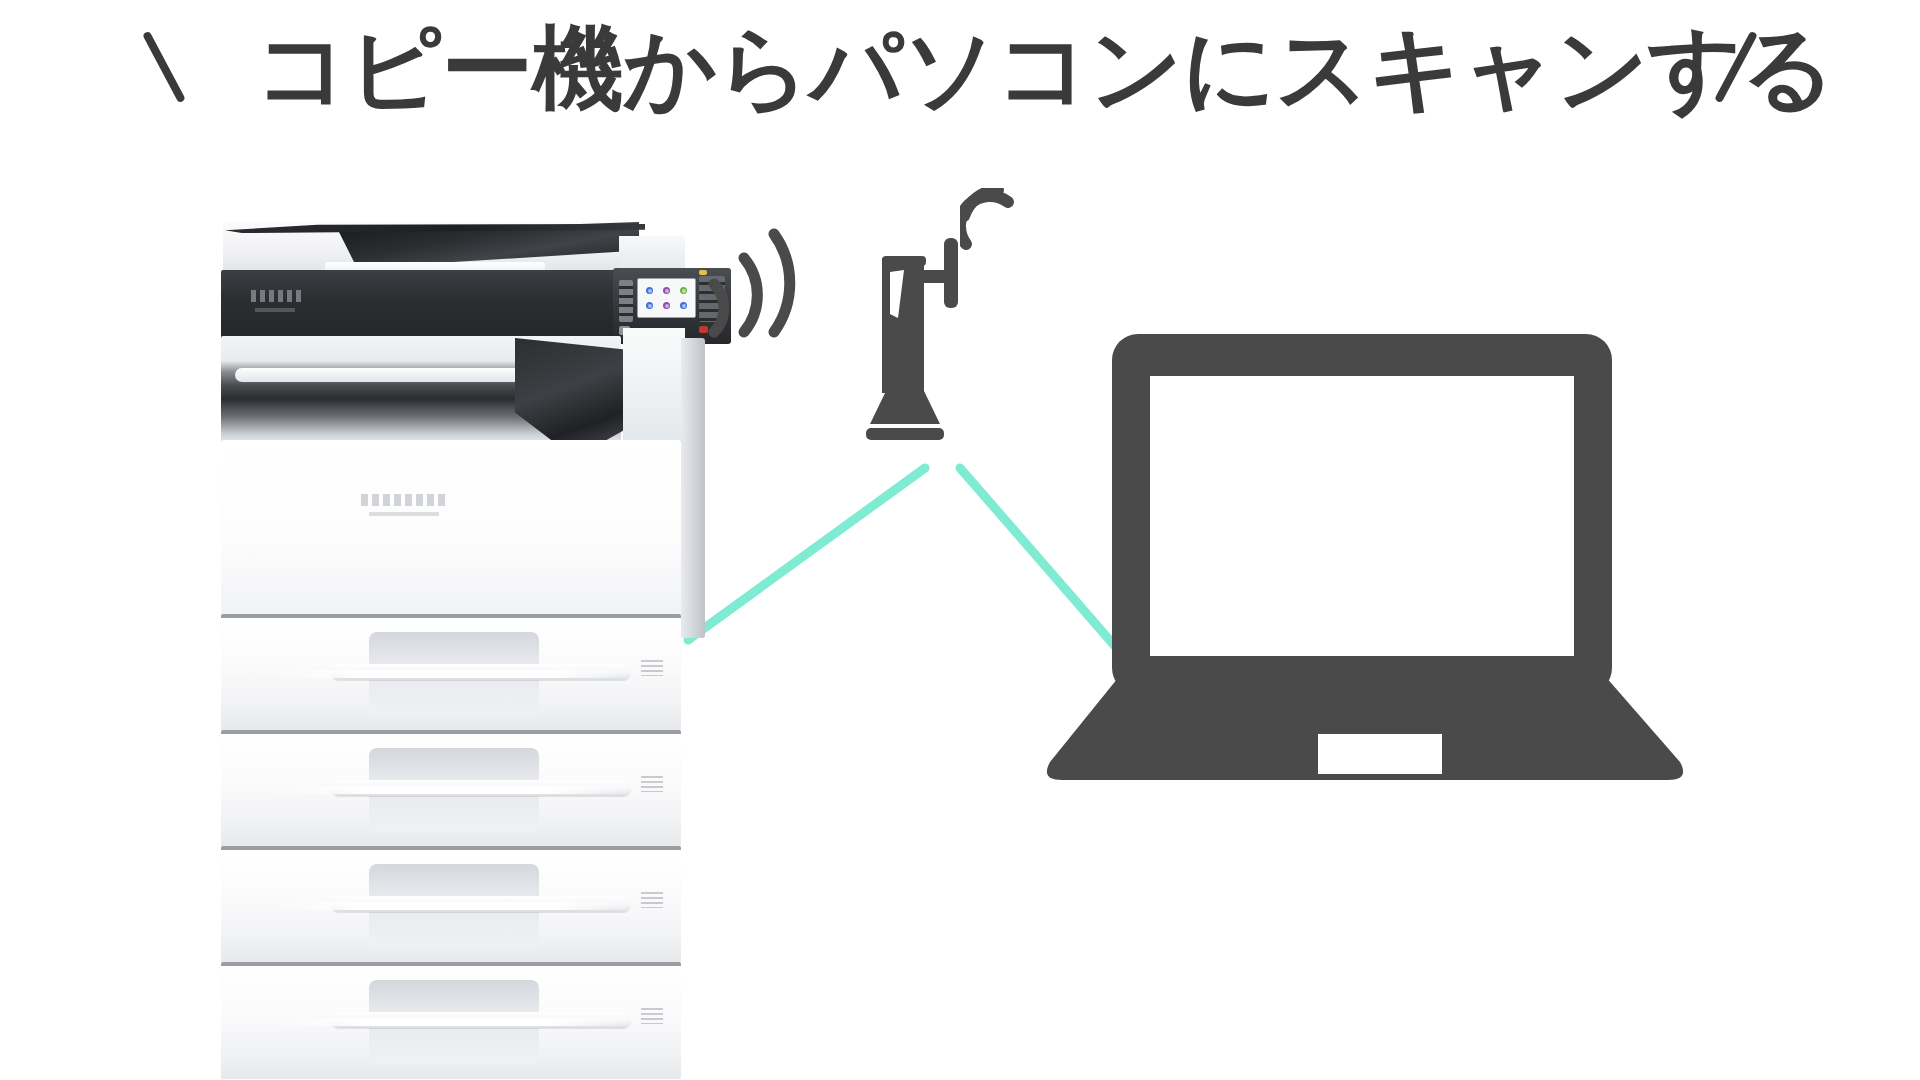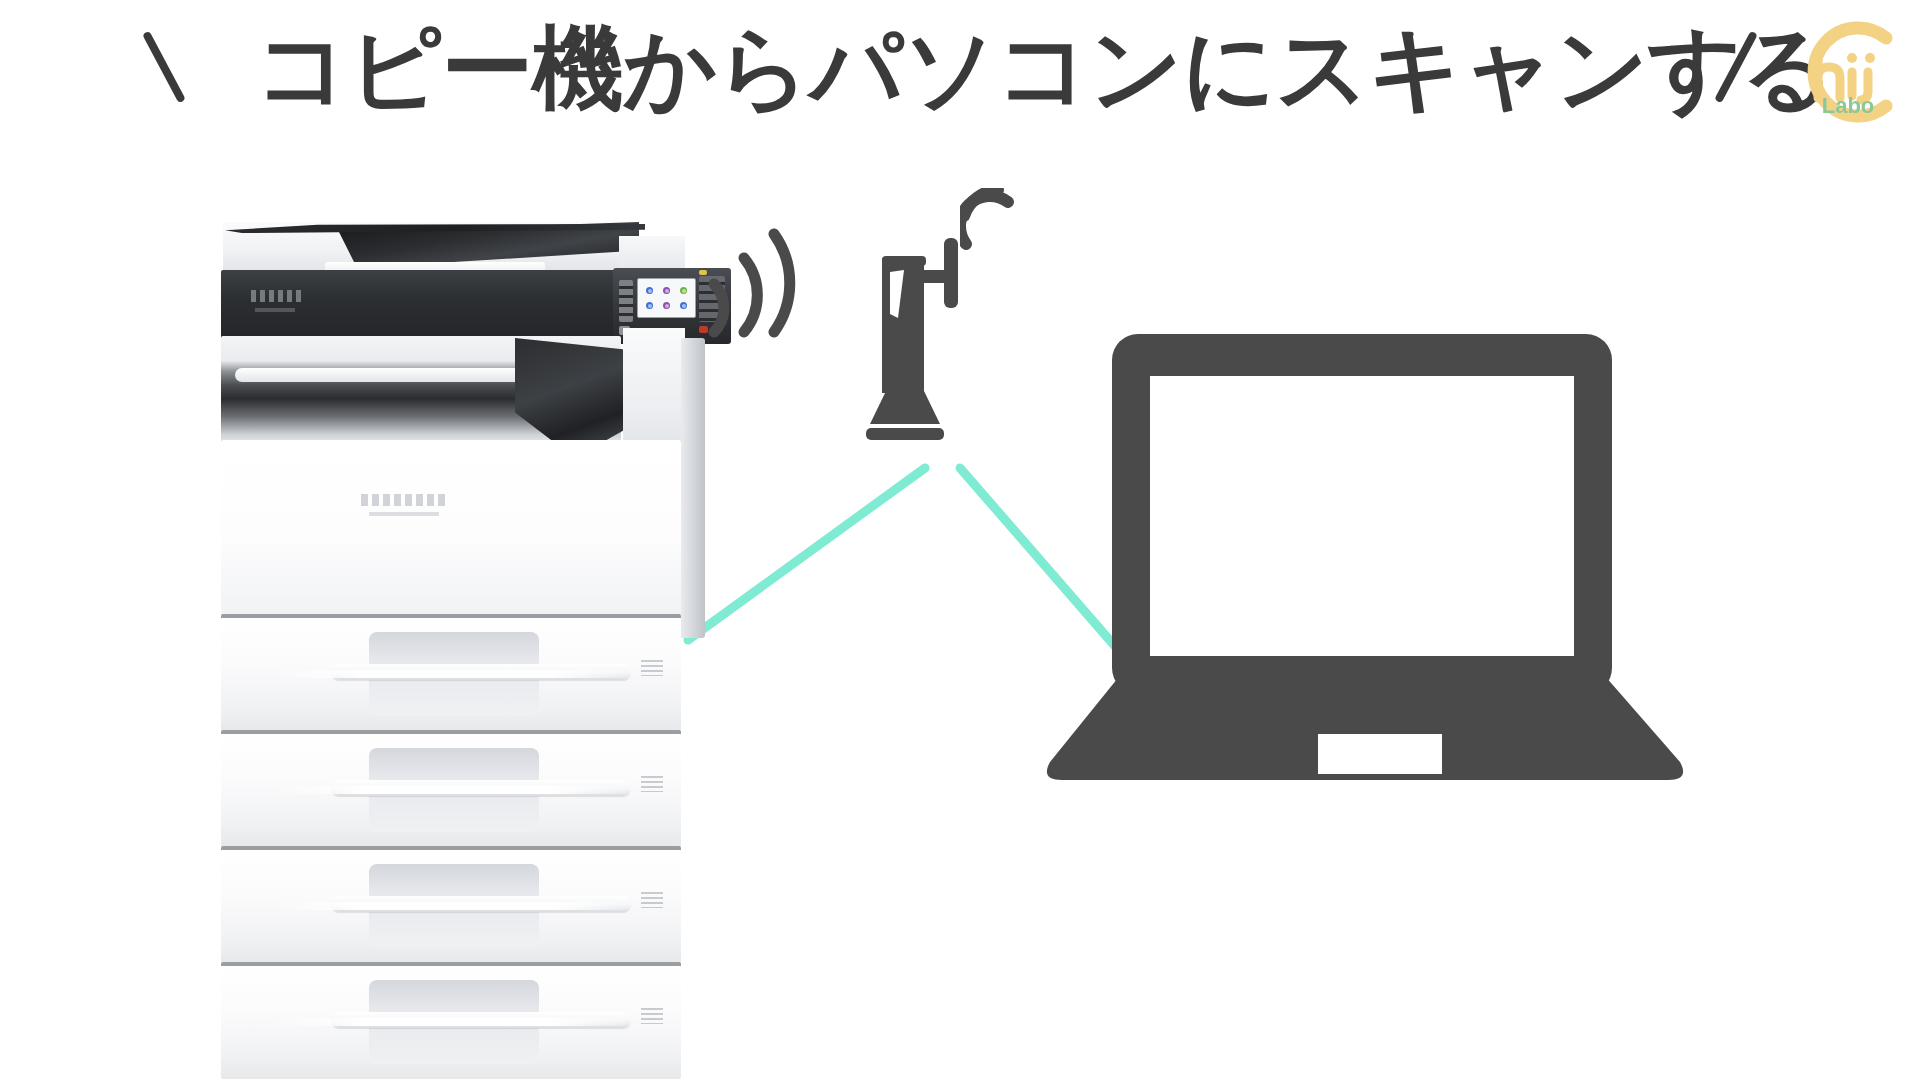--- a/index.html
+++ b/index.html
@@ -194,34 +194,20 @@
 </head>
 <body>
 
 <div id="stage">
 
   <div class="header">
     <div class="slash slash-left"></div>
     <div class="title-text">コピー機からパソコンにスキャンする</div>
     <div class="slash slash-right"></div>
 
-    <div class="logo">
-      <svg width="122" height="120" viewBox="0 0 122 120">
-        <path d="M100 26 A44 44 0 1 0 100 94" fill="none" stroke="#F3D383" stroke-width="13" stroke-linecap="round"></path>
-
-        <path d="M32 44 L32 86 M32 66 Q32 55 43 55 Q54 55 54 66 L54 86" fill="none" stroke="#F3D383" stroke-width="9" stroke-linecap="round" stroke-linejoin="round"></path>
-
-        <path d="M66 60 L66 84" fill="none" stroke="#F3D383" stroke-width="9" stroke-linecap="round"></path>
-        <path d="M82 60 L82 80 Q82 87 75 88" fill="none" stroke="#F3D383" stroke-width="9" stroke-linecap="round"></path>
-
-        <circle cx="66" cy="46" r="5" fill="#F3D383"></circle>
-        <circle cx="84" cy="46" r="5" fill="#F3D383"></circle>
-        <text x="62" y="101" font-family="'Liberation Sans',sans-serif" font-size="22" font-weight="600" fill="#8CC79A" text-anchor="middle">Labo</text>
-      </svg>
-    </div>
   </div>
 
   <svg class="links">
     <line x1="925" y1="468" x2="688" y2="640" stroke="#7FEBD2" stroke-width="9" stroke-linecap="round"></line>
     <line x1="960" y1="468" x2="1120" y2="652" stroke="#7FEBD2" stroke-width="9" stroke-linecap="round"></line>
   </svg>
 
   <div class="copier">
 
     <div class="cp-adf">

